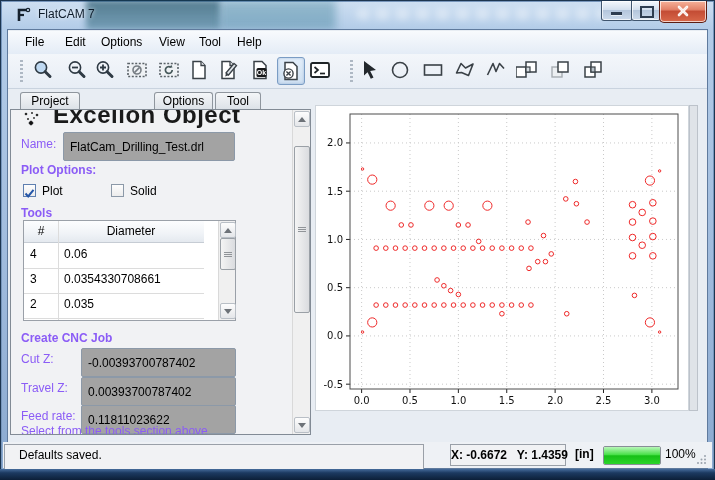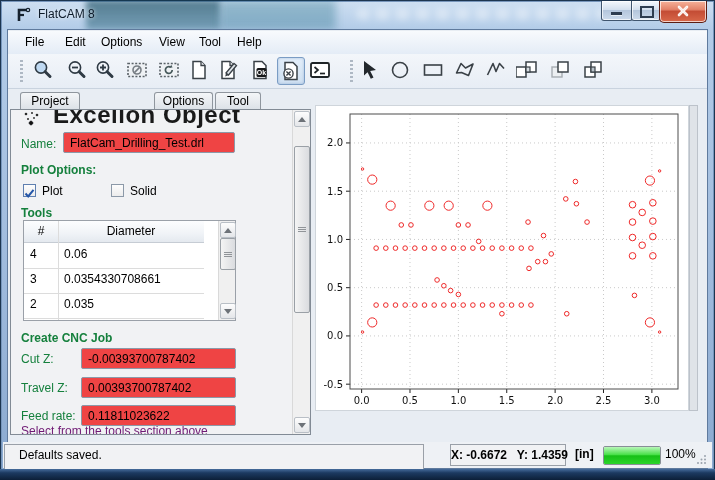--- a/index.html
+++ b/index.html
@@ -45,25 +45,25 @@
   
   .tabrow{position:absolute;left:0;top:58px;width:699px;height:21px;}
   .tab{position:absolute;box-sizing:border-box;font-size:12px;text-align:center;color:#000;
     border:1px solid #8f969e;border-bottom:none;border-radius:3px 3px 0 0;
     background:linear-gradient(180deg,#f4f6f8 0%,#dde2e8 100%);top:4px;height:17px;line-height:16px;}
   .tab.active{top:0;height:21px;line-height:22px;background:#f1f2f4;z-index:3;
     box-shadow:inset 0 2px 0 #fdfdfd;}
   
   .panel{position:absolute;left:2px;top:79px;width:299px;height:324px;border:1px solid #828b95;
     background:#f1f2f4;overflow:hidden;}
-  .p-label{position:absolute;font-size:12px;color:#15803d;}
+  .p-label{position:absolute;font-size:12px;color:#8b5cf6;}
   .p-bold{font-weight:bold;}
   .p-title{position:absolute;left:42px;top:-9px;font-size:24px;font-weight:bold;color:#1a1a1a;letter-spacing:.5px;}
-  .p-input{position:absolute;box-sizing:border-box;height:21px;border:1px solid #8c99a8;border-radius:2px;
-    background:#ef4444;font-family:"Liberation Sans",sans-serif;font-size:12px;padding:1px 6px;color:#000;}
+  .p-input{position:absolute;box-sizing:border-box;height:29px;border:1px solid #8c99a8;border-radius:2px;
+    background:#a3a3a3;font-family:"Liberation Sans",sans-serif;font-size:12px;padding:1px 6px;color:#000;}
   .cb-box{position:absolute;width:13px;height:13px;box-sizing:border-box;border:1px solid #8c99a8;
     background:linear-gradient(180deg,#fdfdfd,#ececec);}
   .cb-lab{position:absolute;font-size:12px;}
   
   .tools-table{position:absolute;left:12px;top:110px;width:213px;height:101px;border:1px solid #9aa0a8;
     background:#fff;box-sizing:border-box;}
   .tt-header{position:absolute;left:0;top:0;height:22px;box-sizing:border-box;
     background:linear-gradient(180deg,#fcfdfe 0%,#f0f3f7 60%,#e4e9ef 100%);
     border-bottom:1px solid #c6ccd4;font-size:12px;text-align:center;line-height:21px;}
   .tt-row{position:absolute;left:0;width:180px;height:25px;border-bottom:1px solid #dcdcdc;font-size:12px;}
@@ -87,37 +87,37 @@
   
   .statusbar{position:absolute;left:-5px;top:412px;width:709px;height:26px;background:#eef1f5;}
   .sb-box{position:absolute;box-sizing:border-box;border:1px solid #9aa0a8;background:#f1f2f4;font-size:12px;}
   .sb-msg{left:1px;top:2px;width:420px;height:28px;line-height:21px;padding-left:14px;}
   .sb-xy{left:447px;top:2px;width:116px;height:22px;line-height:21px;text-align:center;white-space:pre;font-weight:bold;}
   .sb-units{position:absolute;left:572px;top:5px;font-size:12px;font-weight:bold;}
   .sb-prog{position:absolute;left:600px;top:4px;width:56px;height:17px;border:1px solid #888f96;border-radius:2px;background:#fff;overflow:hidden;}
   .sb-prog-fill{height:100%;background:linear-gradient(180deg,#b9f7b9 0%,#49e049 45%,#17c017 52%,#2ad42a 100%);}
   .sb-pct{position:absolute;left:662px;top:5px;font-size:12px;}
   .resize-grip{position:absolute;left:694px;top:12px;width:10px;height:10px;}
-  .hint-clip{position:absolute;left:10px;top:314px;font-size:12px;color:#701a75;}
+  .hint-clip{position:absolute;left:10px;top:314px;font-size:12px;color:#8b5cf6;}
 </style>
 </head>
 <body>
 
 <div class="win">
 
   <div class="titlebar">
     <div class="blob-dark"></div>
     <div class="blob-dark2"></div>
     <div class="blob-text"></div>
     <svg class="app-logo" viewBox="0 0 18 18">
       <path d="M5,15 V4 H12" stroke="#16222e" stroke-width="2.6" fill="none"></path>
       <path d="M5,9 H10" stroke="#16222e" stroke-width="2.2" fill="none"></path>
       <circle cx="14" cy="4" r="1.7" stroke="#16222e" stroke-width="1.2" fill="none"></circle>
     </svg>
-    <span class="app-title">FlatCAM 8</span>
+    <span class="app-title">FlatCAM 7</span>
     <div class="capbtn minb">
         <div class="glyph-min"></div>
       </div>
     <div class="capbtn maxb">
         <div class="glyph-max"></div>
       </div>
     <div class="capbtn closeb">
       <svg style="position:absolute;left:17px;top:4px" width="12" height="12" viewBox="0 0 12 12">
         <path d="M2,2 L10,10 M10,2 L2,10" stroke="#fff" stroke-width="2.6" stroke-linecap="round"></path>
         <path d="M2,2 L10,10 M10,2 L2,10" stroke="#f8e8e4" stroke-width="1.4" stroke-linecap="round"></path>

